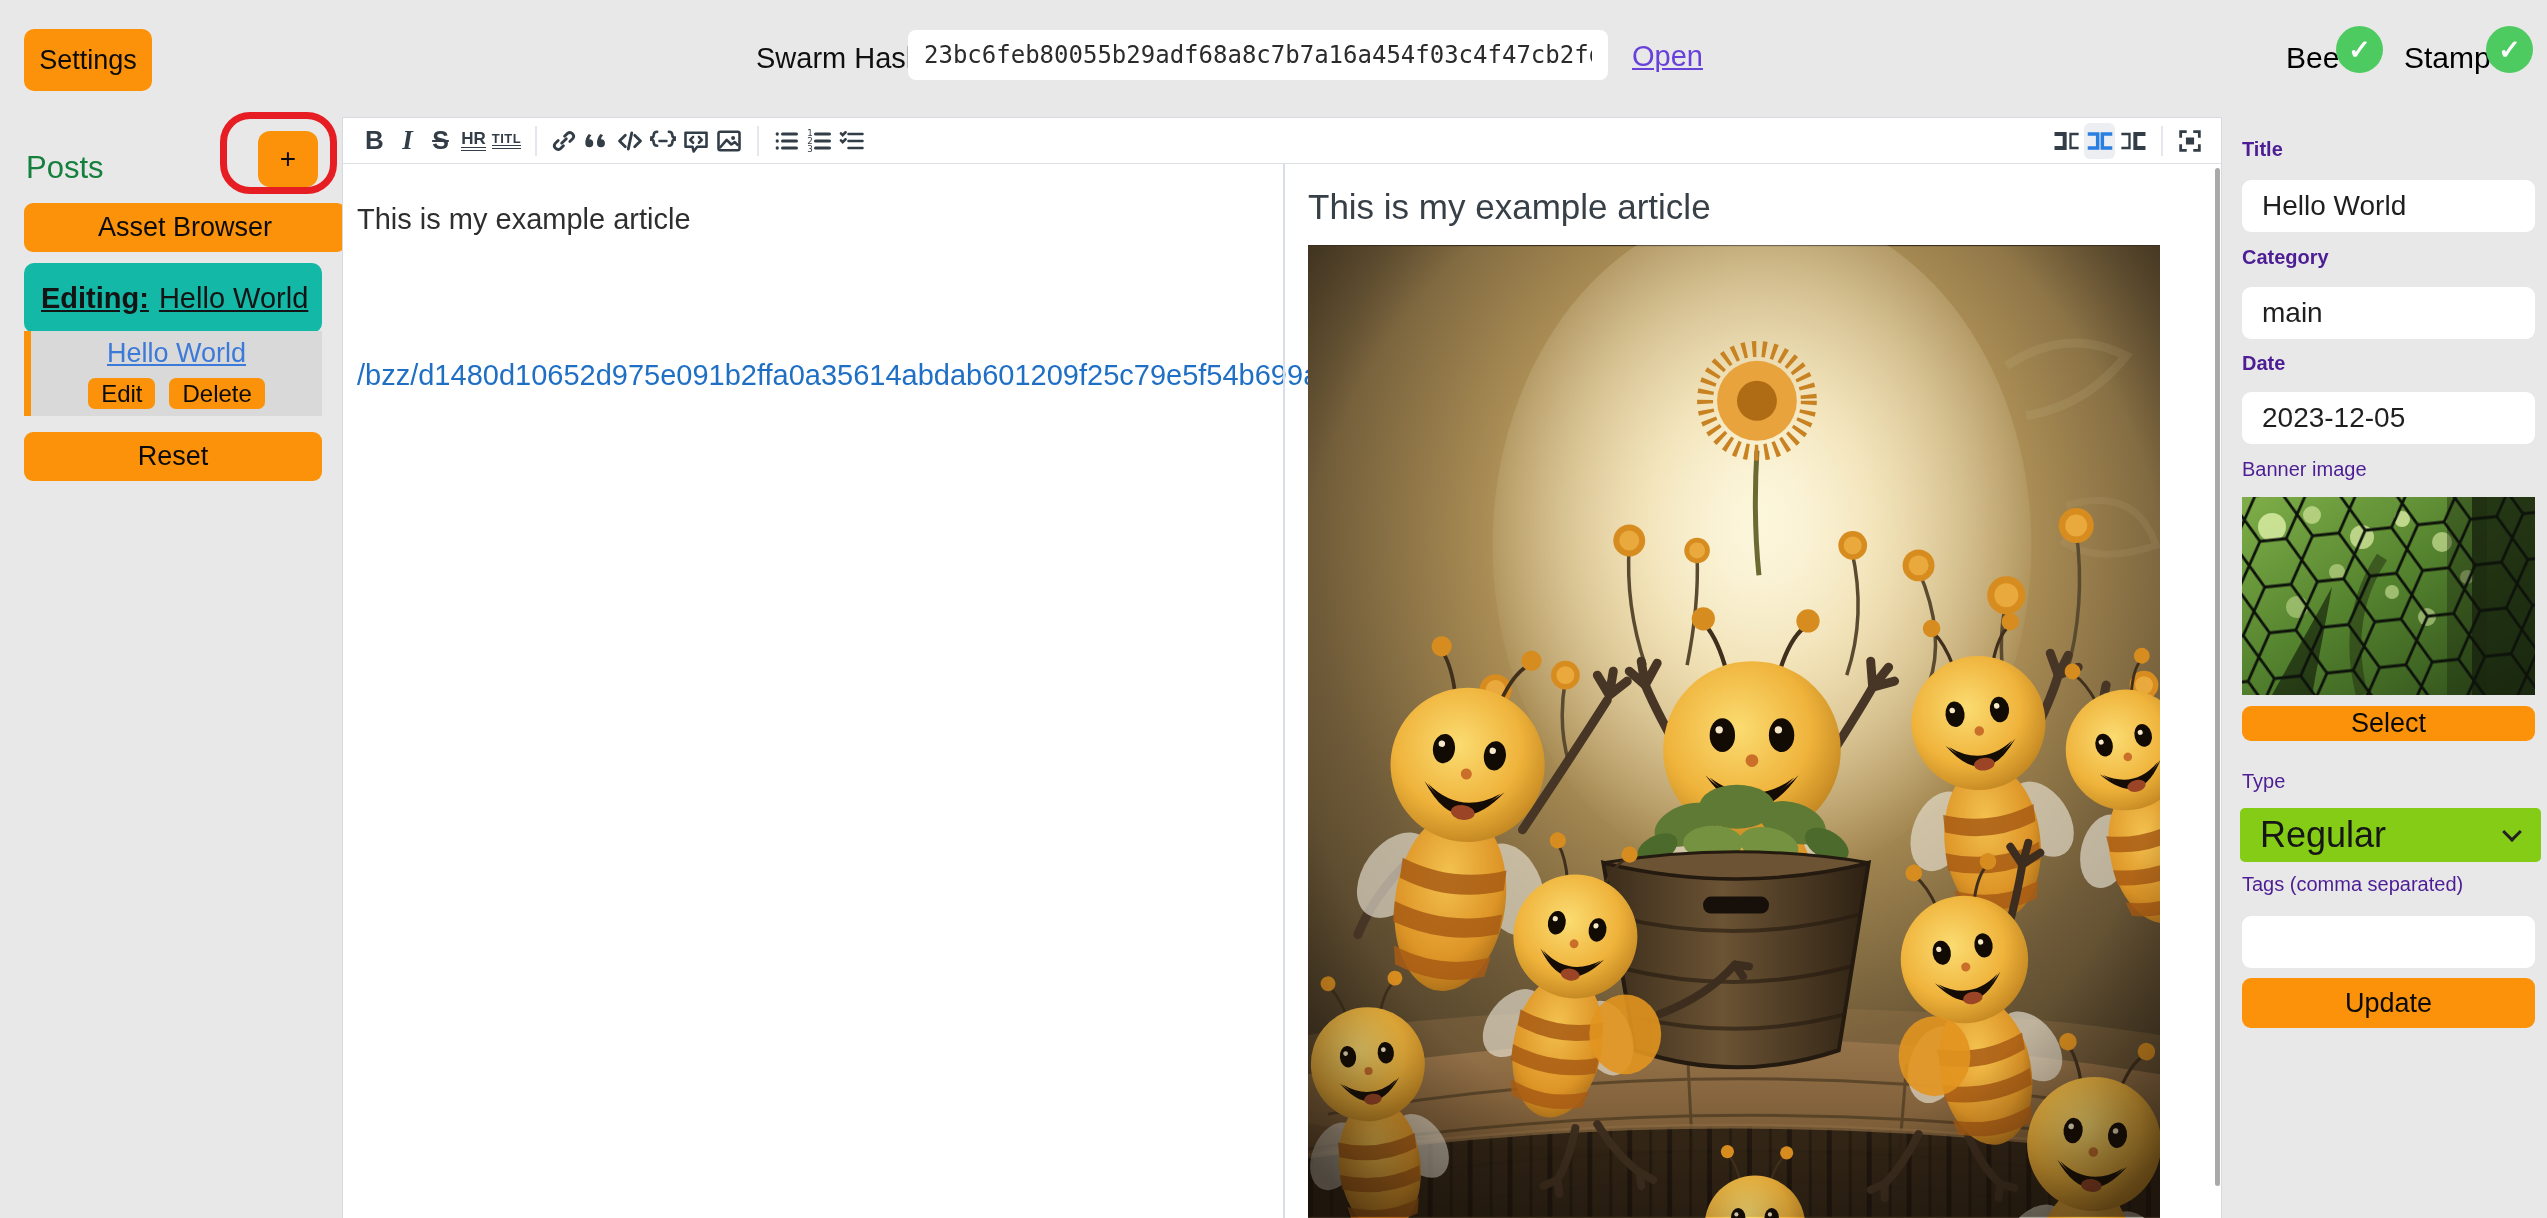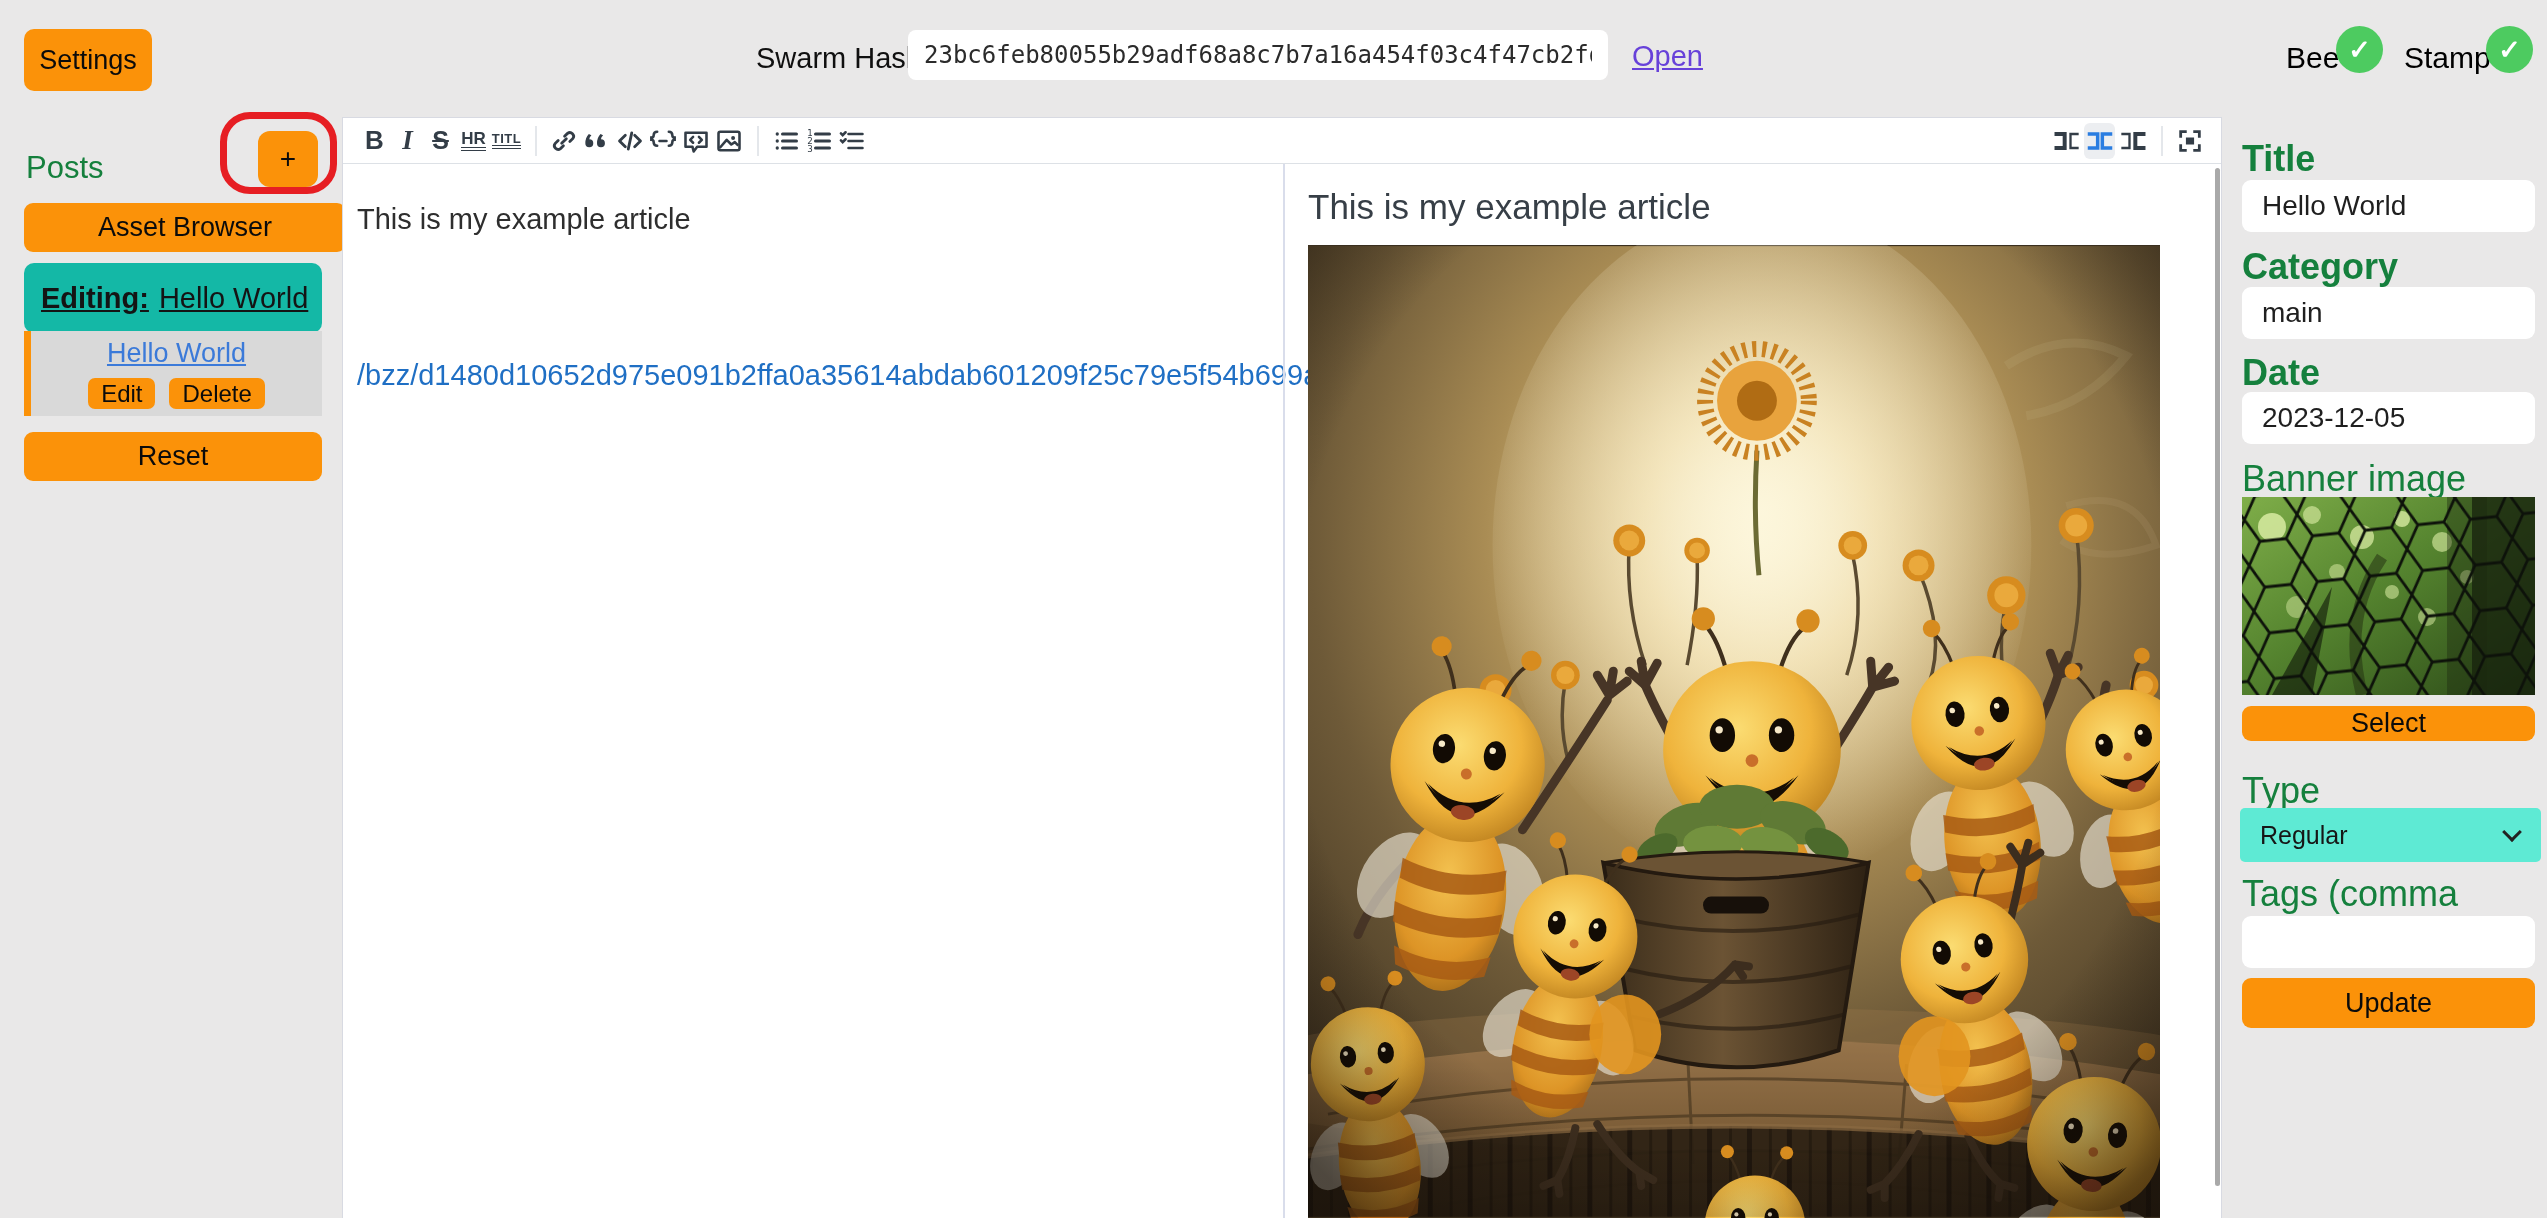--- a/index.html
+++ b/index.html
@@ -67,33 +67,33 @@
   
   #split-divider { position:absolute; left:940px; top:46px; bottom:0; width:2px; background:#d9ddeb; }
   
   #preview-pane { position:absolute; left:942px; top:47px; right:7px; bottom:0; padding:20px 23px; overflow:hidden; }
   #preview-heading { font-size:35px; color:#373f47; line-height:44px; }
   #article-image { margin-top:16px; width:852px; height:973px; background:#3a2f1f; }
   #preview-scrollbar { position:absolute; right:1px; top:50px; width:5px; height:1018px;
       background:#a9a9a9; border-radius:3px; }
 
   
-  .meta-label { left:2242px; font-size:36px; color:#15803d; }
+  .meta-label { left:2242px; font-size:20px; color:#4c1d95; }
   .meta-label.bold { font-weight:bold; }
   .meta-input { left:2242px; width:293px; height:52px; background:#fff; border:none; border-radius:9px;
       font-size:28px; color:#1f1f1f; padding:0 20px; outline:none; }
   #title-label { top:138px; } #title-input { top:180px; }
   #category-label { top:246px; } #category-input { top:287px; }
   #date-label { top:352px; } #date-input { top:392px; }
   #banner-label { top:458px; }
   #banner-thumb { left:2242px; top:497px; width:293px; height:198px; background:#30451c; cursor:pointer; }
   #select-btn { left:2242px; top:706px; width:293px; height:35px; border-radius:9px; font-size:27px;text-align:center; }
   #type-label { top:770px; }
-  #type-select { left:2240px; top:808px; width:301px; height:54px; background:#5eead4; border-radius:5px;
-      display:flex; align-items:center; padding:0 20px; font-size:25px; color:#161616; cursor:pointer; }
+  #type-select { left:2240px; top:808px; width:301px; height:54px; background:#84cc16; border-radius:5px;
+      display:flex; align-items:center; padding:0 20px; font-size:36px; color:#161616; cursor:pointer; }
   #type-chevron { position:absolute; right:22px; top:17px; width:14px; height:14px;
       border-right:3px solid #222; border-bottom:3px solid #222; transform:rotate(45deg); }
   #tags-label { top:873px; }
   #tags-input { top:916px; }
   #update-btn { left:2242px; top:978px; width:293px; height:50px; border-radius:9px; font-size:27px; }
 
   svg text { font-family:"DejaVu Sans", sans-serif; }
 </style>
 </head>
 <body>

